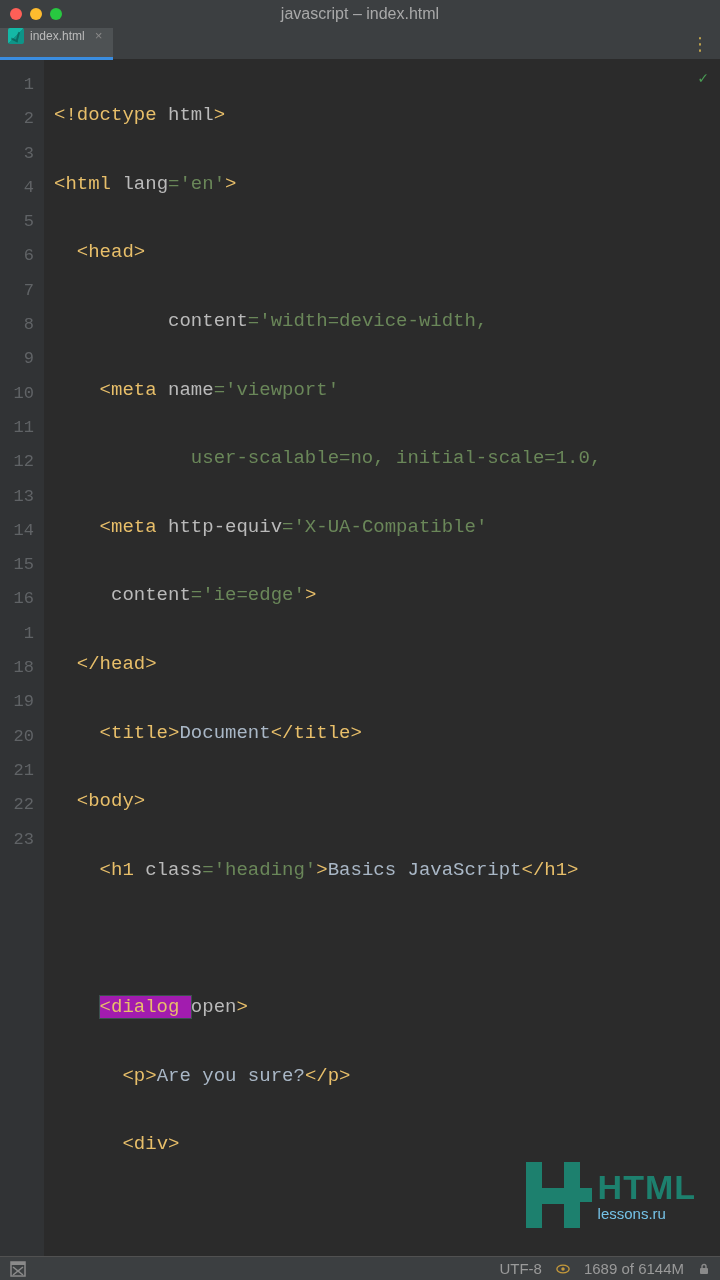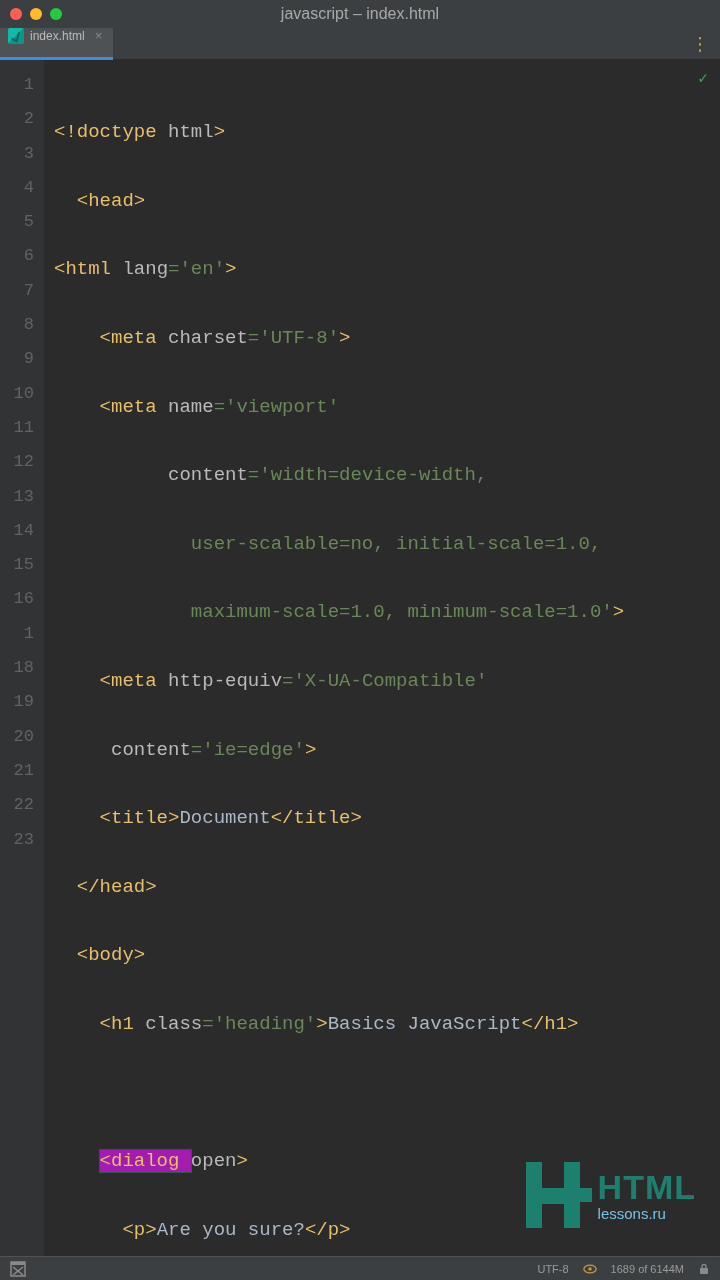--- a/index.html
+++ b/index.html
@@ -85,21 +85,21 @@
     text-align: right;
     color: #606366;
     font-size: 17px;
     line-height: 34.3px;
     user-select: none;
     background: #313335;
   }
   .gutter div { padding-right: 10px; }
   .code {
     flex: 1;
-    padding: 21px 0 0 10px;
+    padding: 4px 0 0 10px;
     font-size: 19px;
     line-height: 34.3px;
     color: #a9b7c6;
     white-space: pre;
   }
   .status-indicator {
     position: absolute;
     top: 8px; right: 12px;
     color: #499c54;
     font-size: 16px;
@@ -112,21 +112,21 @@
   .hlbox { background: #a21caf; outline: 1px solid #3b514d; }
   .statusbar {
     position: absolute;
     bottom: 0; left: 0; right: 0;
     height: 24px;
     background: #3c3f41;
     border-top: 1px solid #515151;
     display: flex;
     align-items: center;
     color: #9a9a9a;
-    font-size: 11px;
+    font-size: 15px;
     font-family: -apple-system, sans-serif;
     gap: 14px;
     padding: 0 10px;
   }
   .sb-left-icon svg { width: 16px; height: 16px; display: block; }
   .sb-spacer { flex: 1; }
   .sb-eye svg { width: 14px; height: 14px; display: block; }
   .sb-lock svg { width: 12px; height: 12px; display: block; }
   .watermark {
     position: absolute;
@@ -200,31 +200,29 @@
       <div>1</div>
       <div>18</div>
     <div>19</div>
       <div>20</div>
       <div>21</div>
     <div>22</div>
       <div>23</div>
   </div>
   <div class="code">
 <span class="line"><span class="t-tag">&lt;!doctype </span><span class="t-attr">html</span><span class="t-tag">&gt;</span></span>
+<span class="line"><span class="t-tag">&lt;html </span><span class="t-attr">lang</span><span class="t-str">=</span><span class="t-str">'en'</span><span class="t-tag">&gt;</span></span>
 <span class="line">  <span class="t-tag">&lt;head&gt;</span></span>
-<span class="line"><span class="t-tag">&lt;html </span><span class="t-attr">lang</span><span class="t-str">=</span><span class="t-str">'en'</span><span class="t-tag">&gt;</span></span>
-<span class="line">    <span class="t-tag">&lt;meta </span><span class="t-attr">charset</span><span class="t-str">=</span><span class="t-str">'UTF-8'</span><span class="t-tag">&gt;</span></span>
+<span class="line">          <span class="t-attr">content</span><span class="t-str">=</span><span class="t-str">'width=device-width,</span></span>
 <span class="line">    <span class="t-tag">&lt;meta </span><span class="t-attr">name</span><span class="t-str">=</span><span class="t-str">'viewport'</span></span>
-<span class="line">          <span class="t-attr">content</span><span class="t-str">=</span><span class="t-str">'width=device-width,</span></span>
 <span class="line">           <span class="t-str"> user-scalable=no, initial-scale=1.0,</span></span>
-<span class="line">           <span class="t-str"> maximum-scale=1.0, minimum-scale=1.0'</span><span class="t-tag">&gt;</span></span>
 <span class="line">    <span class="t-tag">&lt;meta </span><span class="t-attr">http-equiv</span><span class="t-str">=</span><span class="t-str">'X-UA-Compatible'</span></span>
 <span class="line">     <span class="t-attr">content</span><span class="t-str">=</span><span class="t-str">'ie=edge'</span><span class="t-tag">&gt;</span></span>
+<span class="line">  <span class="t-tag">&lt;/head&gt;</span></span>
 <span class="line">    <span class="t-tag">&lt;title&gt;</span><span class="t-txt">Document</span><span class="t-tag">&lt;/title&gt;</span></span>
-<span class="line">  <span class="t-tag">&lt;/head&gt;</span></span>
 <span class="line">  <span class="t-tag">&lt;body&gt;</span></span>
 <span class="line">    <span class="t-tag">&lt;h1 </span><span class="t-attr">class</span><span class="t-str">=</span><span class="t-str">'heading'</span><span class="t-tag">&gt;</span><span class="t-txt">Basics JavaScript</span><span class="t-tag">&lt;/h1&gt;</span></span>
 <span class="line"> </span>
 <span class="line">    <span class="hlbox"><span class="t-tag">&lt;dialog </span></span><span class="t-attr">open</span><span class="t-tag">&gt;</span></span>
 <span class="line">      <span class="t-tag">&lt;p&gt;</span><span class="t-txt">Are you sure?</span><span class="t-tag">&lt;/p&gt;</span></span>
 <span class="line">      <span class="t-tag">&lt;div&gt;</span></span>
 
 
 
 

